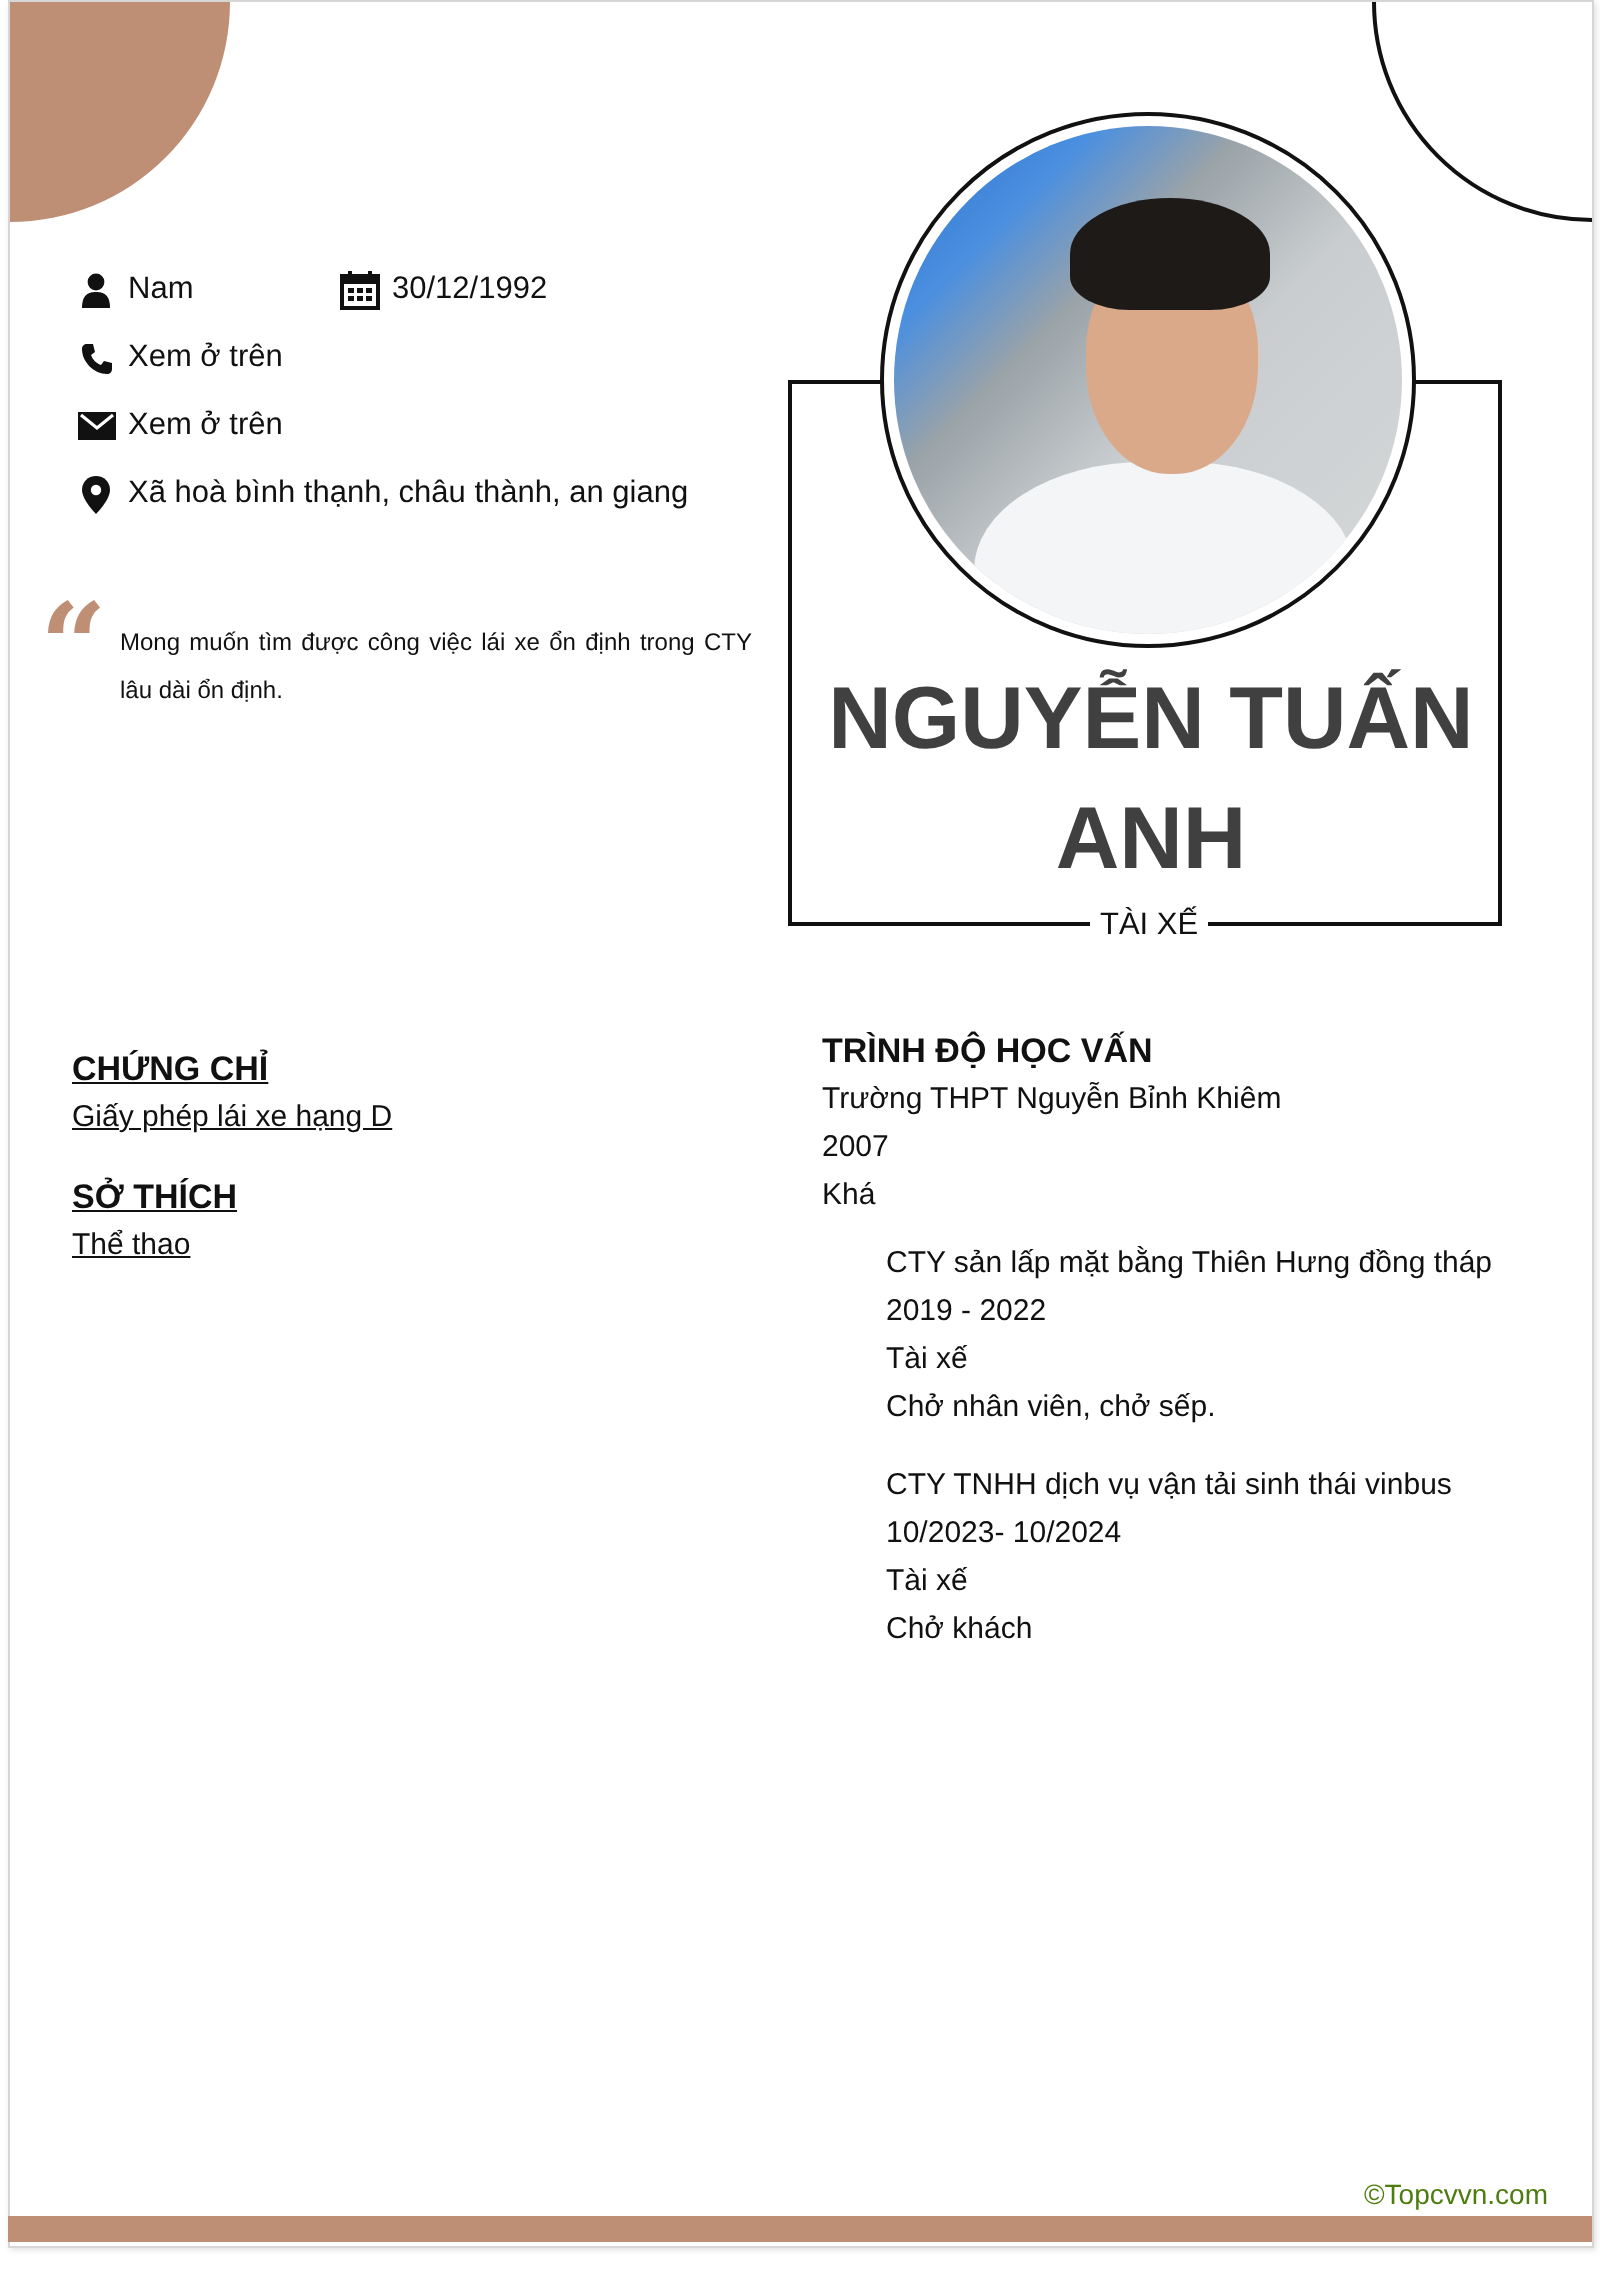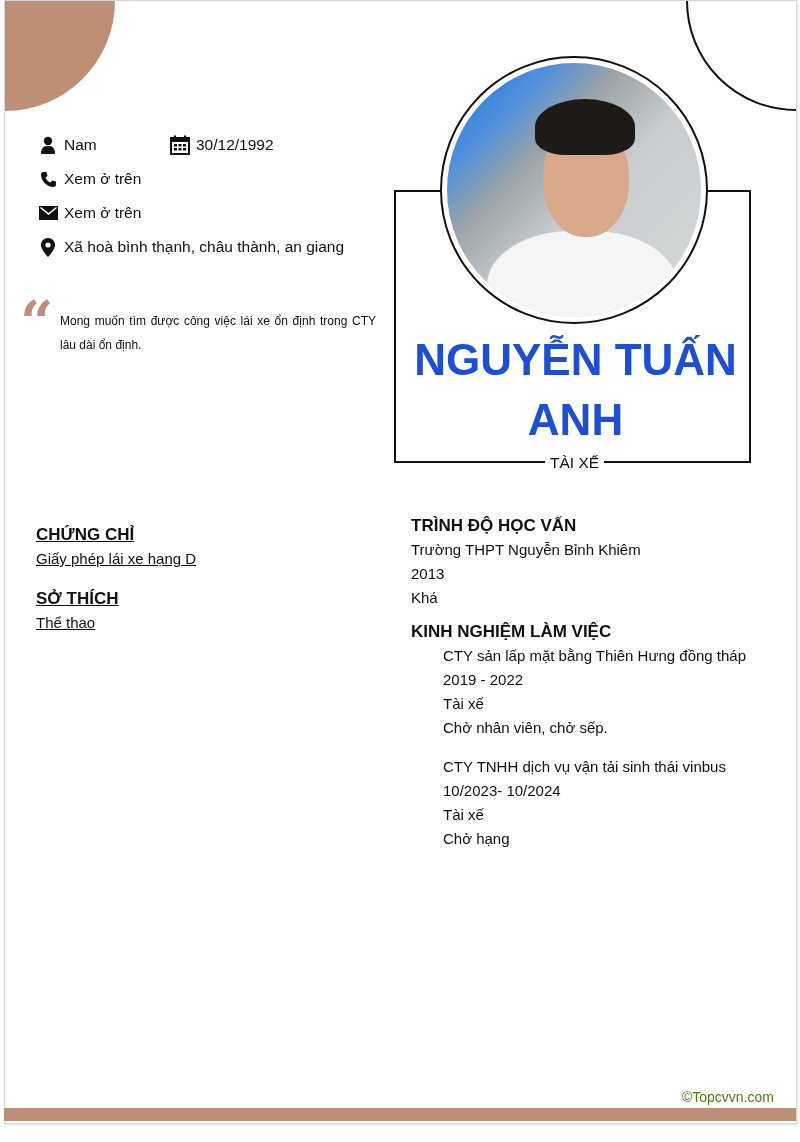--- a/index.html
+++ b/index.html
@@ -41,21 +41,21 @@
       position: absolute; left: 447px; top: 63px; width: 254px; height: 254px; border-radius: 50%;
       overflow: hidden;
       background: radial-gradient(circle at 60% 45%, #e8c3a8 0 14%, transparent 15%),
                   linear-gradient(135deg, #2a6fc9 0%, #4b8fe0 20%, #9aa3a8 35%, #c9cdcf 55%, #d7d9da 100%);
     }
     .photo .hair { position: absolute; left: 88px; top: 36px; width: 100px; height: 56px; background: #1d1a18; border-radius: 50% 50% 30% 30%; }
     .photo .face { position: absolute; left: 96px; top: 62px; width: 86px; height: 112px; background: #d9a98a; border-radius: 45% 45% 48% 48%; }
     .photo .shirt { position: absolute; left: 40px; top: 168px; width: 190px; height: 120px; background: #f4f5f7; border-radius: 45% 45% 0 0; }
     .name {
       position: absolute; left: 398px; top: 330px; width: 355px; text-align: center;
-      font-size: 44px; font-weight: bold; line-height: 60px; color: #1d4ed8;
+      font-size: 44px; font-weight: bold; line-height: 60px; color: #404040;
     }
     .role {
       position: absolute; left: 545px; top: 452px; padding: 0 5px; background: #fff;
       font-size: 15.5px; line-height: 22px; color: #111;
     }
     .section-title { font-size: 17px; font-weight: bold; line-height: 24px; margin: 0; }
     .section-line { font-size: 15px; line-height: 24px; }
     .left-col { position: absolute; left: 36px; top: 523px; width: 330px; text-decoration: underline; }
     .left-col .section { margin-bottom: 16px; }
     .right-col { position: absolute; left: 411px; top: 514px; width: 370px; }
@@ -160,34 +160,33 @@
   <div class="section">
     <h3 class="section-title">SỞ THÍCH</h3>
     <div class="section-line">Thể thao</div>
   </div>
 </div>
 
 <div class="right-col">
   <div class="section">
     <h3 class="section-title">TRÌNH ĐỘ HỌC VẤN</h3>
     <div class="section-line">Trường THPT Nguyễn Bỉnh Khiêm</div>
-    <div class="section-line">2013</div>
+    <div class="section-line">2007</div>
     <div class="section-line">Khá</div>
   </div>
   <div class="section">
-    <h3 class="section-title">KINH NGHIỆM LÀM VIỆC</h3>
     <div class="job">
       <div class="section-line">CTY sản lấp mặt bằng Thiên Hưng đồng tháp</div>
       <div class="section-line">2019 - 2022</div>
       <div class="section-line">Tài xế</div>
       <div class="section-line">Chở nhân viên, chở sếp.</div>
     </div>
     <div class="job">
       <div class="section-line">CTY TNHH dịch vụ vận tải sinh thái vinbus</div>
       <div class="section-line">10/2023- 10/2024</div>
       <div class="section-line">Tài xế</div>
-      <div class="section-line">Chở hạng</div>
+      <div class="section-line">Chở khách</div>
     </div>
   </div>
 </div>
 
 <div class="footer-text">©Topcvvn.com</div>
 <div class="footer-bar"></div>
 
 </body></html>

